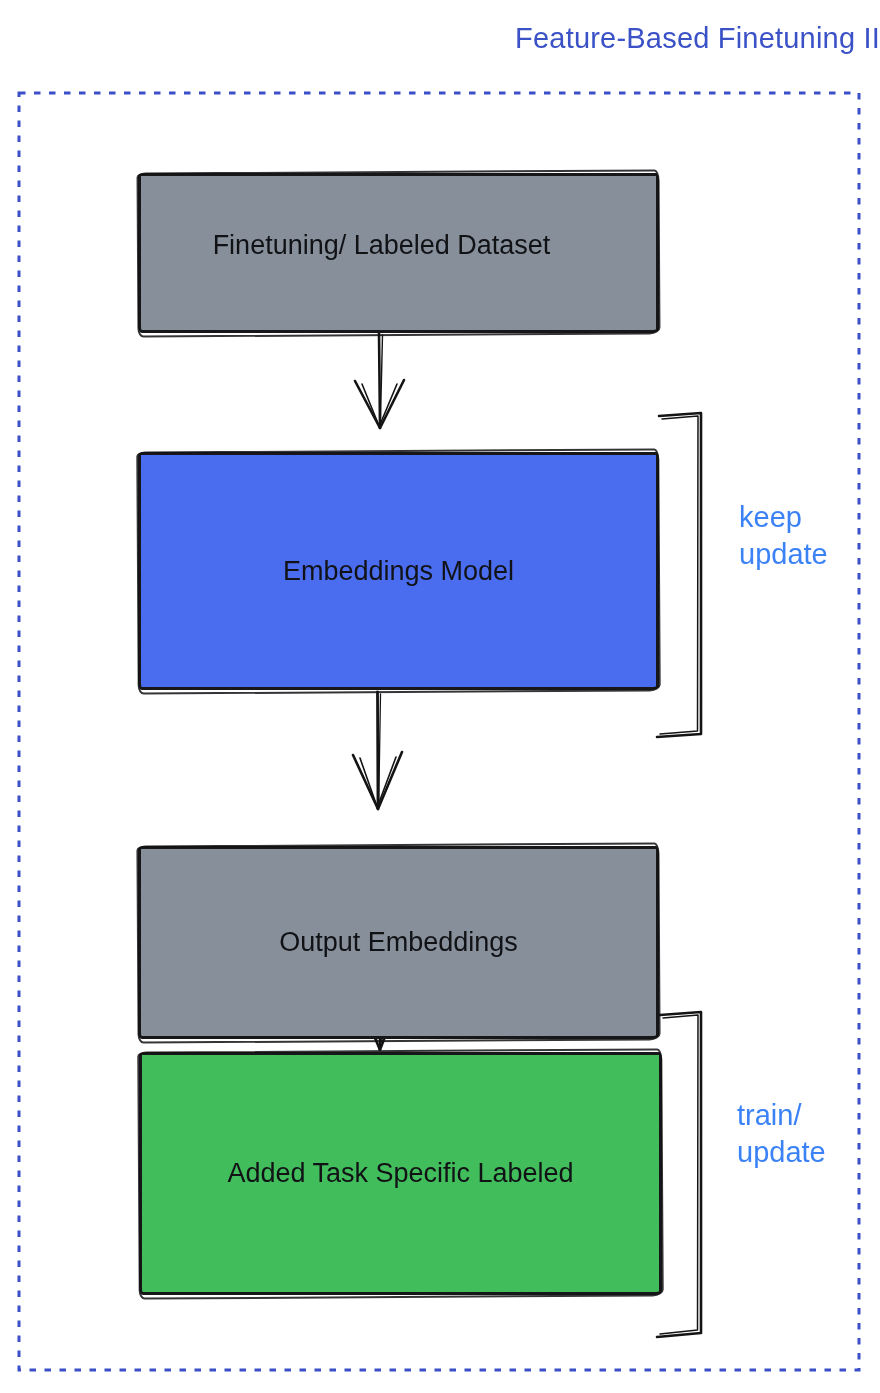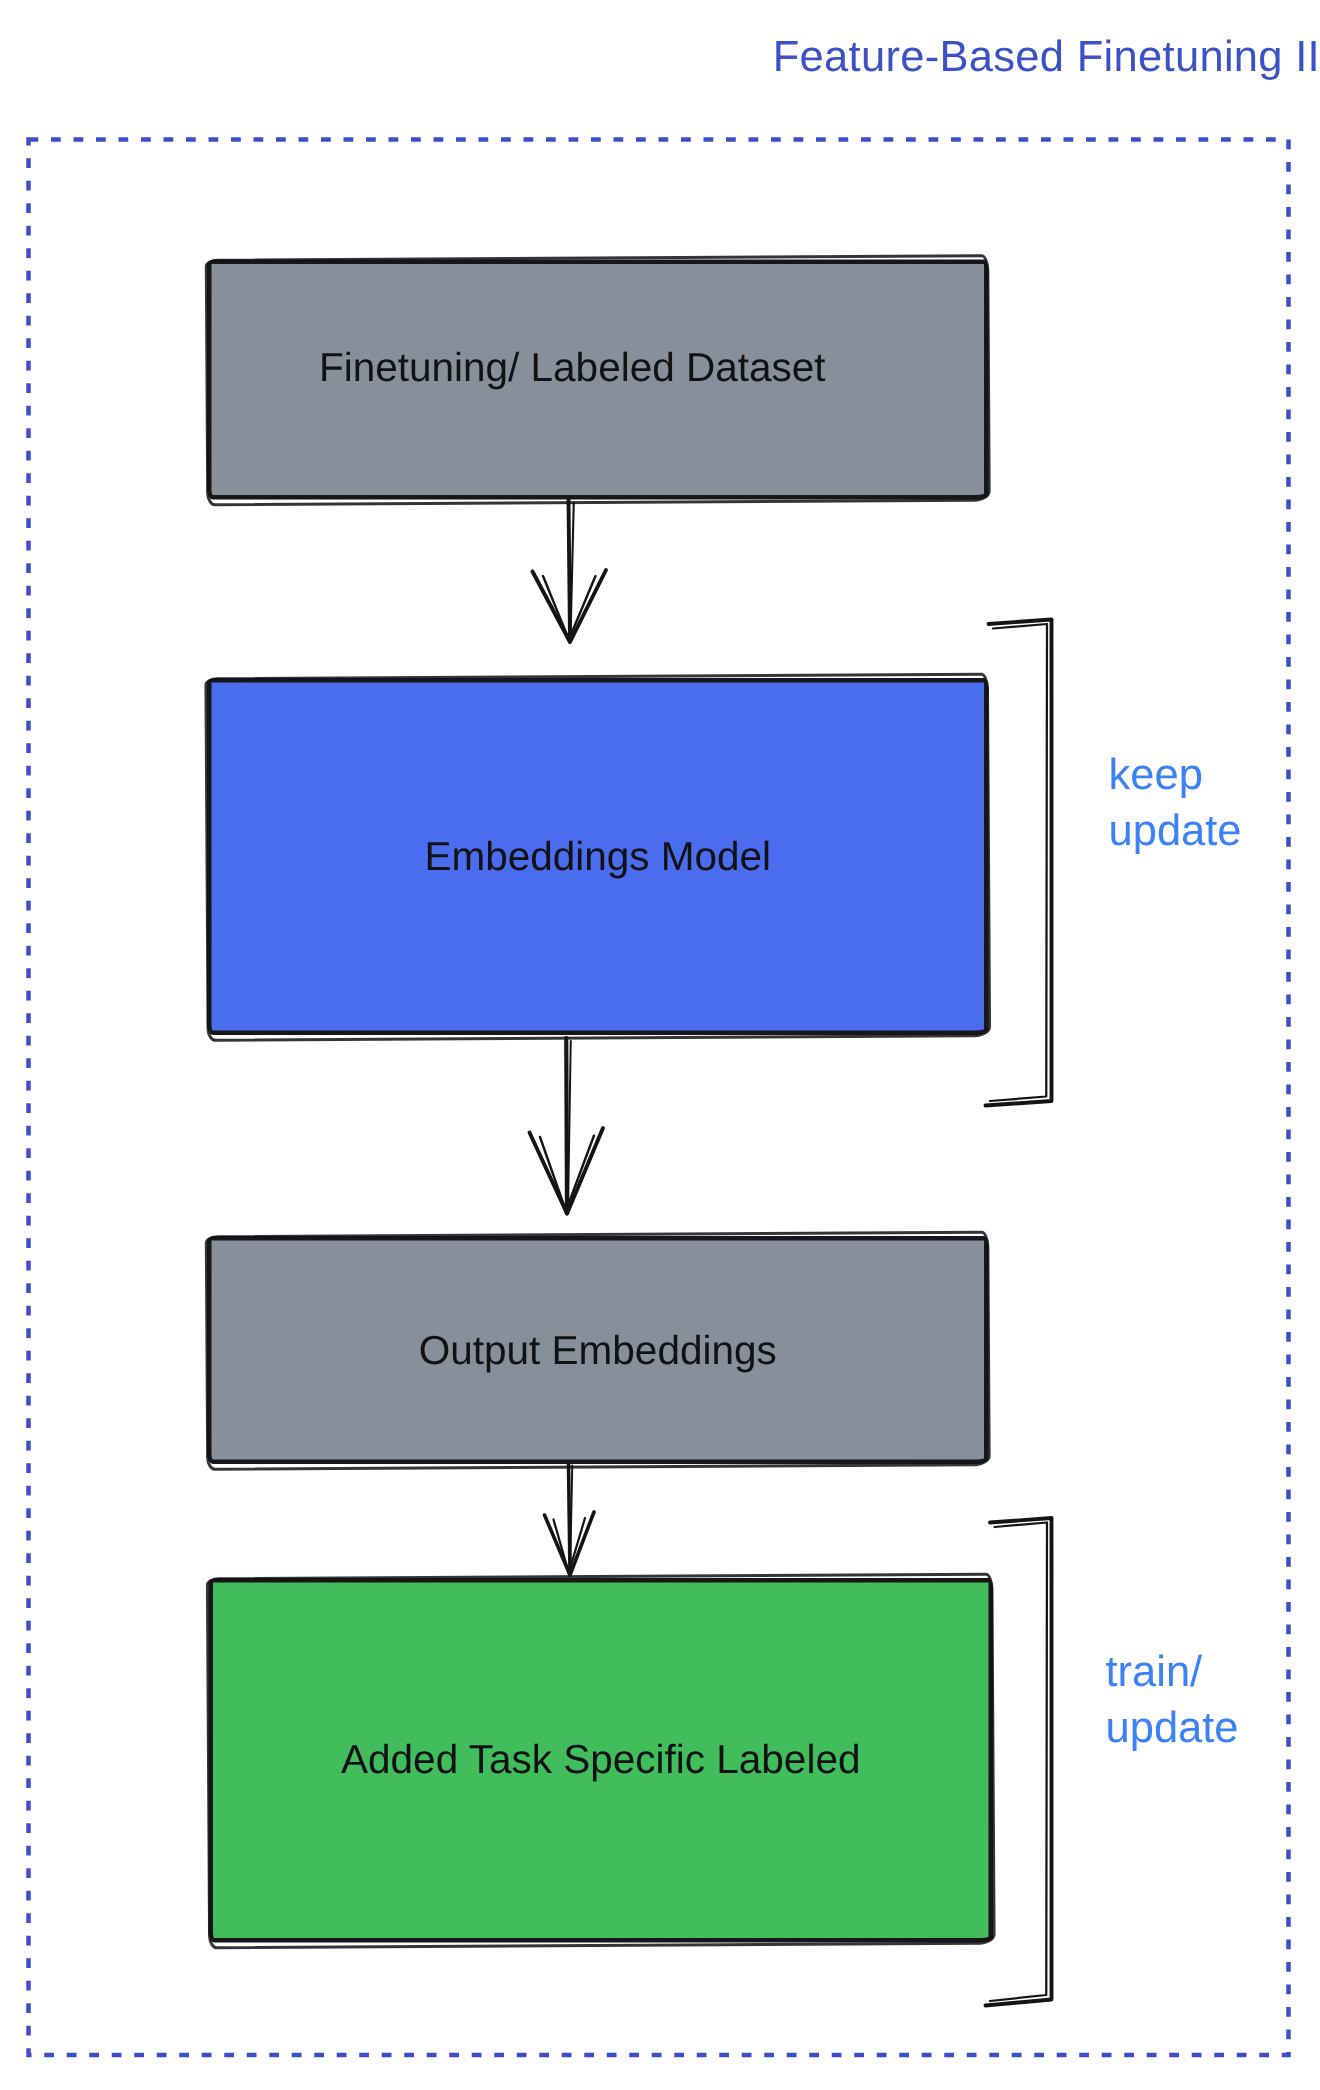--- a/index.html
+++ b/index.html
@@ -109,21 +109,21 @@
   </svg>
 
   <div class="node text-high" style="left: 138px; top: 173px; width: 521px; height: 160px; background-color: rgb(135, 144, 154);">
     <span class="node-label">Finetuning/ Labeled Dataset</span>
   </div>
 
   <div class="node" style="left: 138px; top: 452px; width: 521px; height: 238px; background-color: rgb(74, 109, 239);">
     <span class="node-label">Embeddings Model</span>
   </div>
 
-  <div class="node" style="left: 138px; top: 824px; width: 521px; height: 152px; background-color: rgb(135, 144, 154);">
+  <div class="node" style="left: 138px; top: 846px; width: 521px; height: 193px; background-color: rgb(135, 144, 154);">
     <span class="node-label">Output Embeddings</span>
   </div>
 
   <div class="node" style="left: 139px; top: 1052px; width: 523px; height: 243px; background-color: rgb(65, 189, 91);">
     <span class="node-label">Added Task Specific Labeled</span>
   </div>
 
   <div class="side-label" style="left:739px; top:499px;">
     <div>keep</div>
     <div>update</div>

